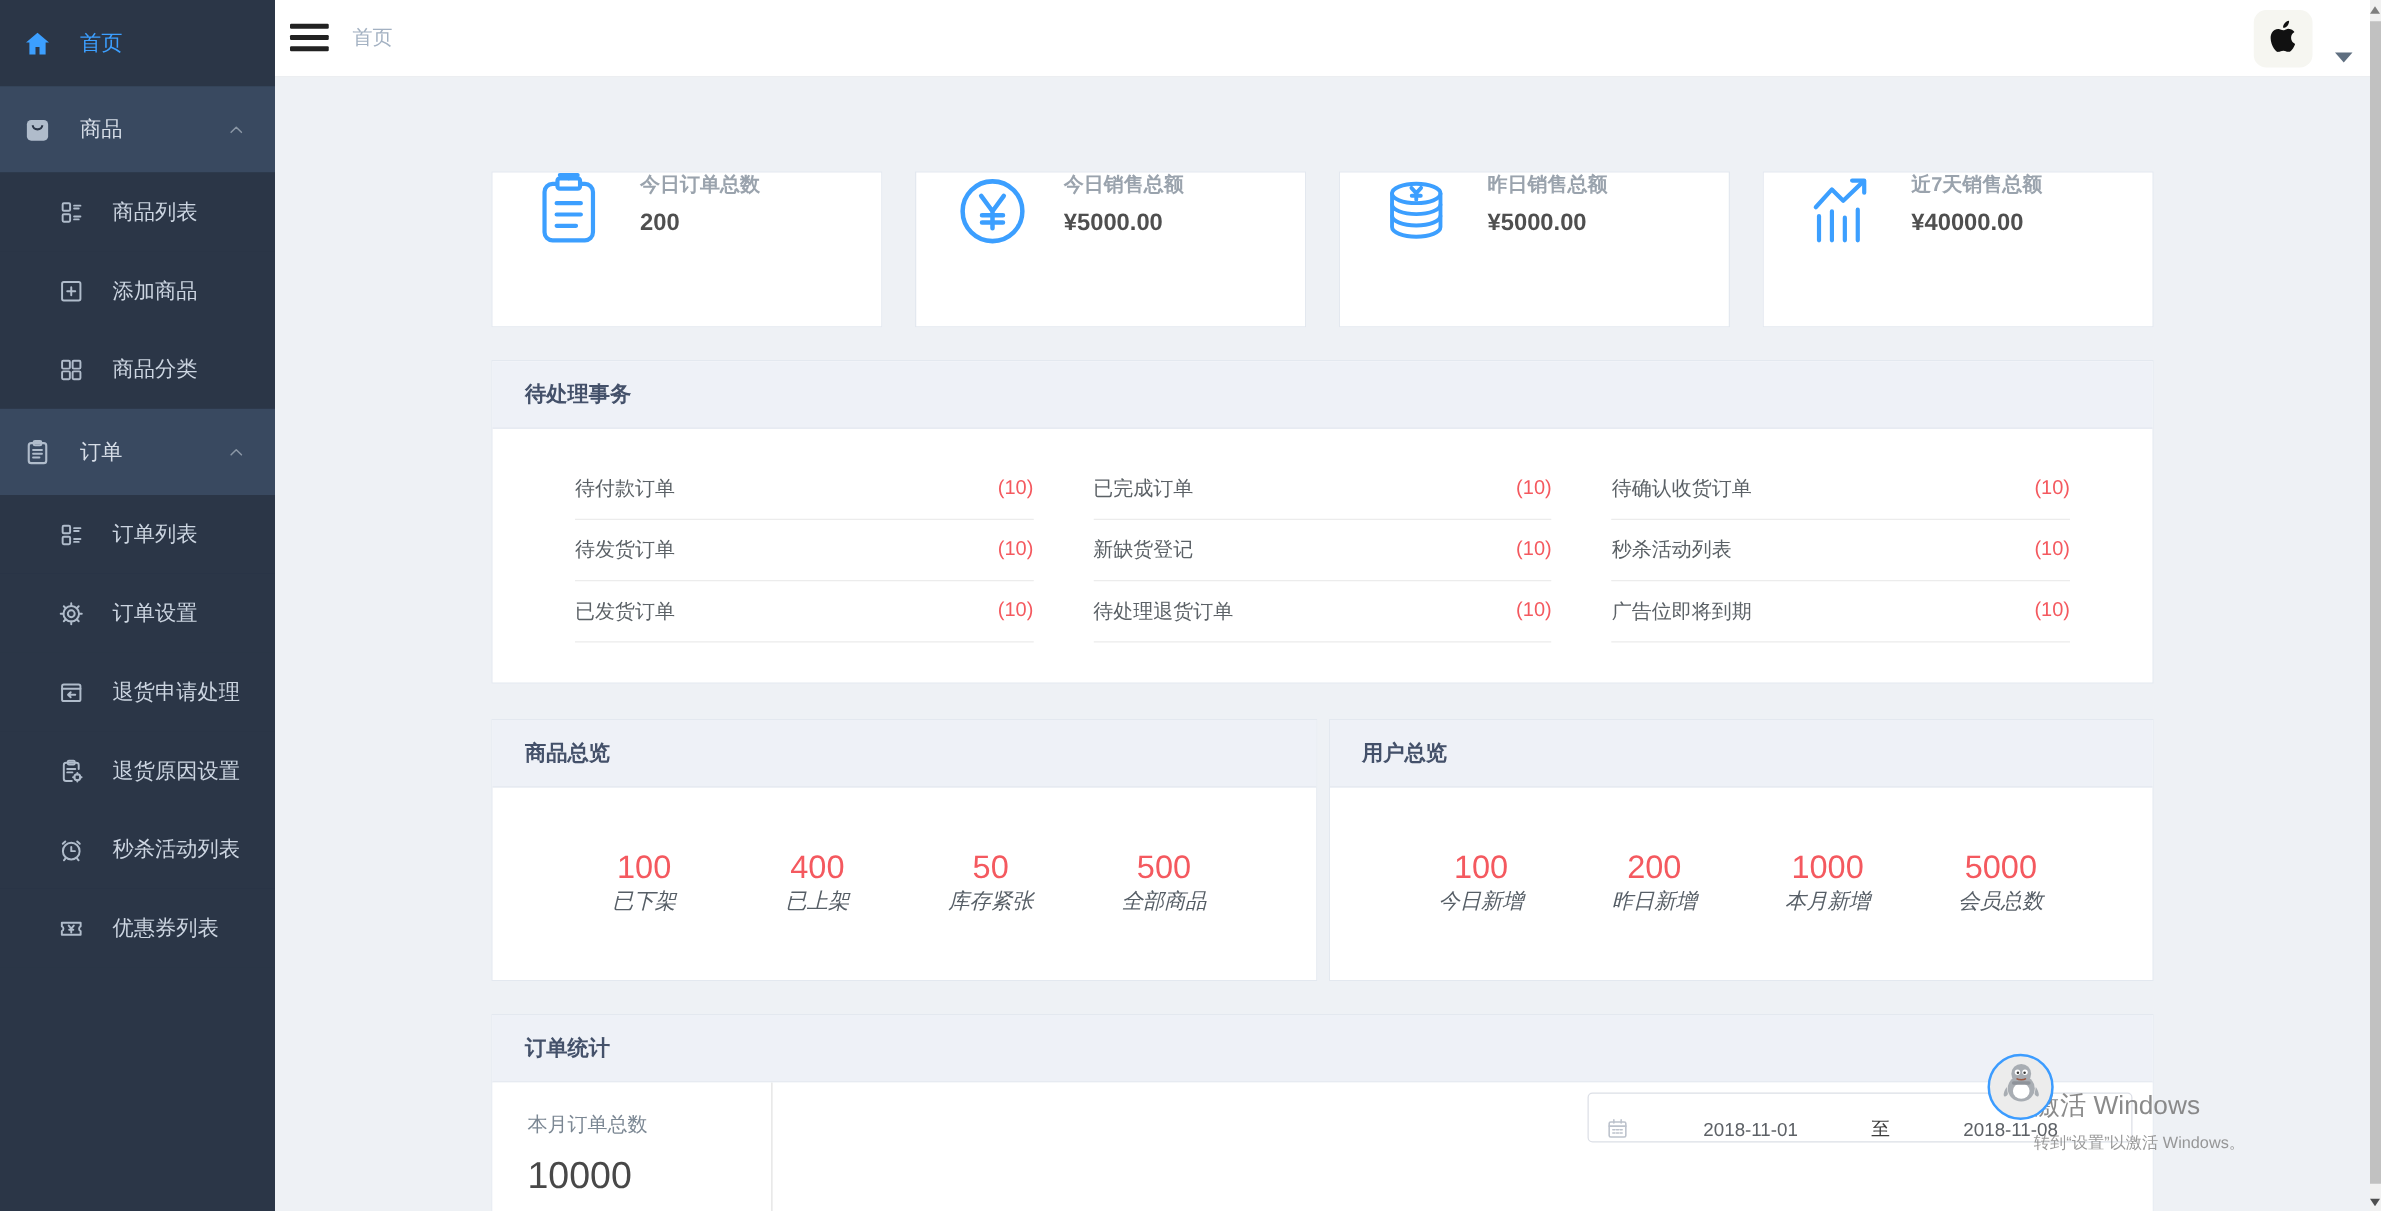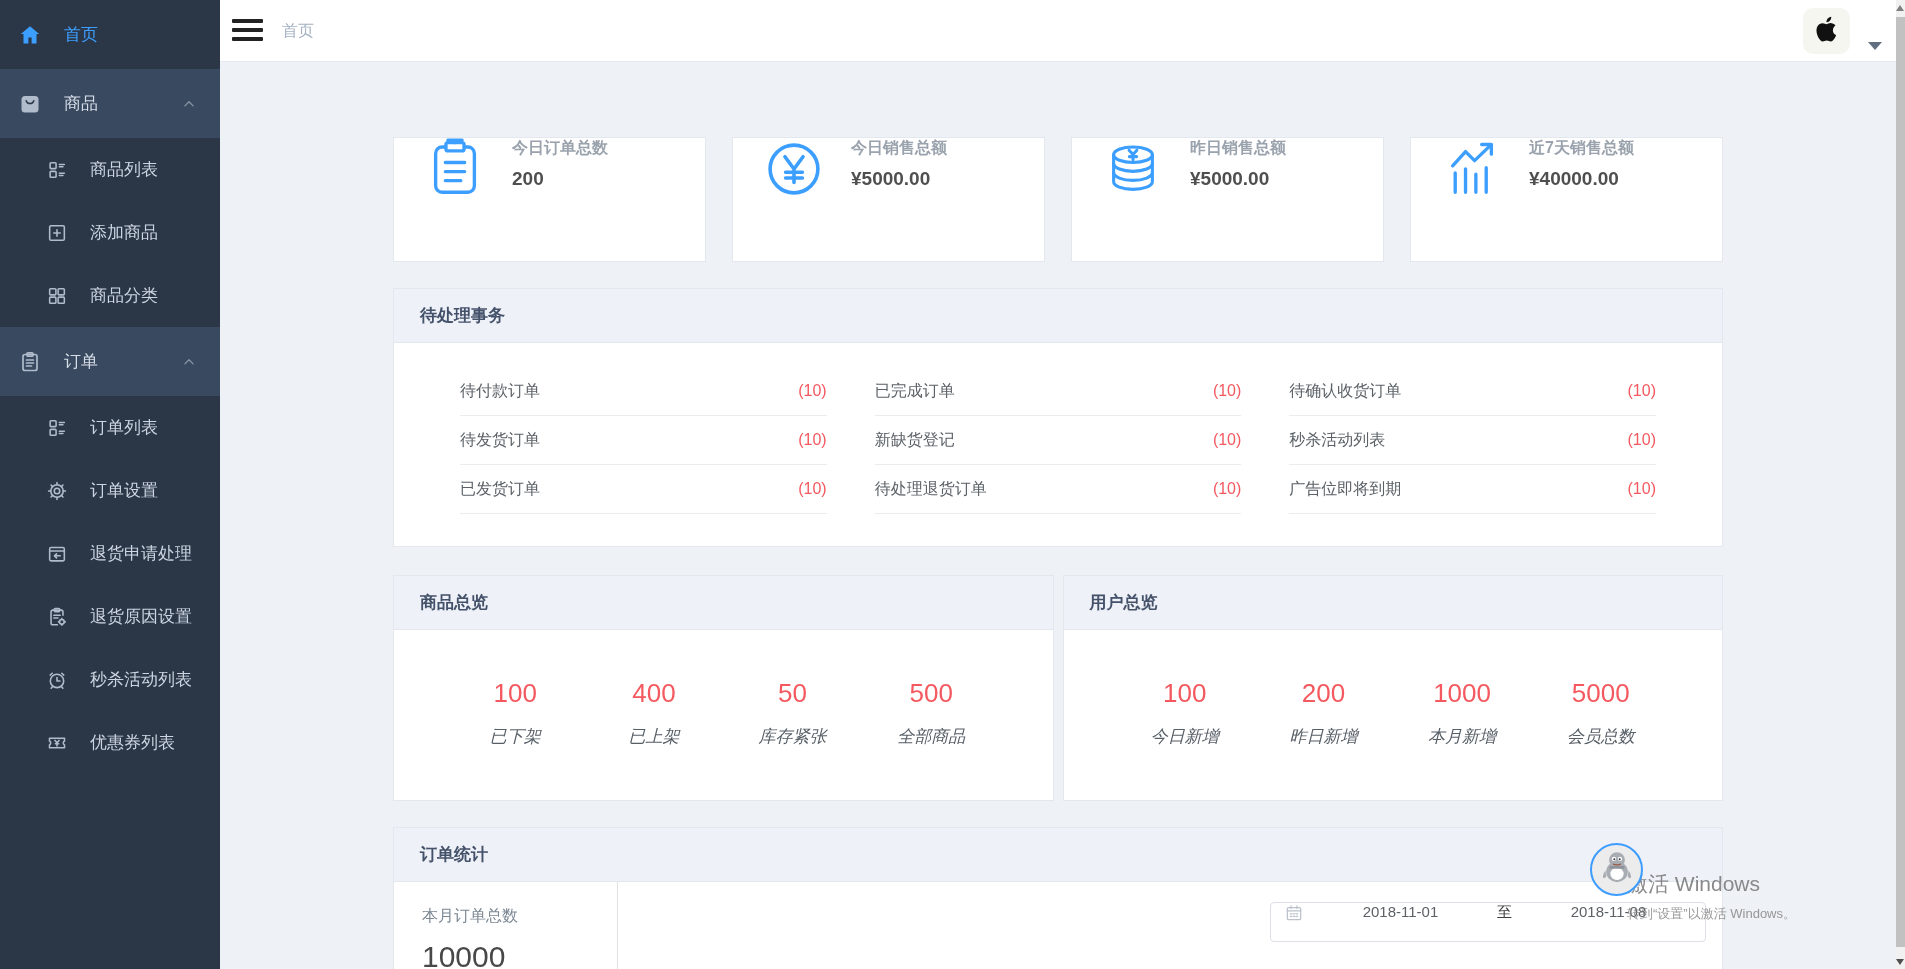--- a/index.html
+++ b/index.html
@@ -53,30 +53,30 @@
   .todo-body { padding:24px 66px 32px; display:grid; grid-template-columns:1fr 1fr 1fr; column-gap:48px; }
   .todo-item { height:49px; display:flex; justify-content:space-between; align-items:center;
     border-bottom:1px solid #ececec; font-size:16px; cursor:pointer; }
   .todo-label { color:#5b6166; }
   .todo-count { color:#f4595f; }
 
   .overview-row { display:flex; gap:9px; margin-top:28px; }
   .overview-row .panel { flex:1; margin-top:0; }
   .ov-body { display:flex; padding:48px 52px 52px; }
   .ov-col { flex:1; text-align:center; }
-  .ov-value { font-size:26px; color:#f4595f; margin-bottom:16px; }
+  .ov-value { font-size:26px; color:#f4595f; margin-bottom:0; }
   .ov-label { font-size:17px; color:#565e66;font-style:italic; }
 
   .order-body { position:relative; height:140px; background:#fff; }
   .order-left { position:absolute; left:0; top:0; height:100%; width:224px; border-right:1px solid #e2e2e2;
     padding:24px 0 0 28px; }
   .order-metric-label { font-size:16px; color:#7b8793; }
   .order-metric-value { font-size:30px; color:#484848; margin-top:13px; }
-  .date-range { position:absolute; right:16px; top:20px; width:436px; height:40px; border:1px solid #dcdfe6;
-    border-radius:4px; background:#fff; display:flex; align-items:flex-start; font-size:15px; color:#5d6166; cursor:pointer; }
+  .date-range { position:absolute; right:16px; top:8px; width:436px; height:40px; border:1px solid #dcdfe6;
+    border-radius:4px; background:#fff; display:flex; align-items:flex-end; font-size:15px; color:#5d6166; cursor:pointer; }
   .date-range .cal { width:20px; height:20px; margin-left:13px; color:#bcc2cc; flex:0 0 auto; }
   .date-range .cal svg { width:100%; height:100%; }
   .date-range .d { flex:1; text-align:center; }
   .date-range .sep { color:#3c3c3c; }
 
   
   .qq-badge { position:absolute; left:1590px; top:843px; width:53px; height:53px; border-radius:50%;
     border:2px solid #3c9cff; background:#ececec; z-index:8; display:flex; align-items:center; justify-content:center;
     overflow:hidden; cursor:pointer; }
   .qq-badge svg { width:40px; height:40px; }

